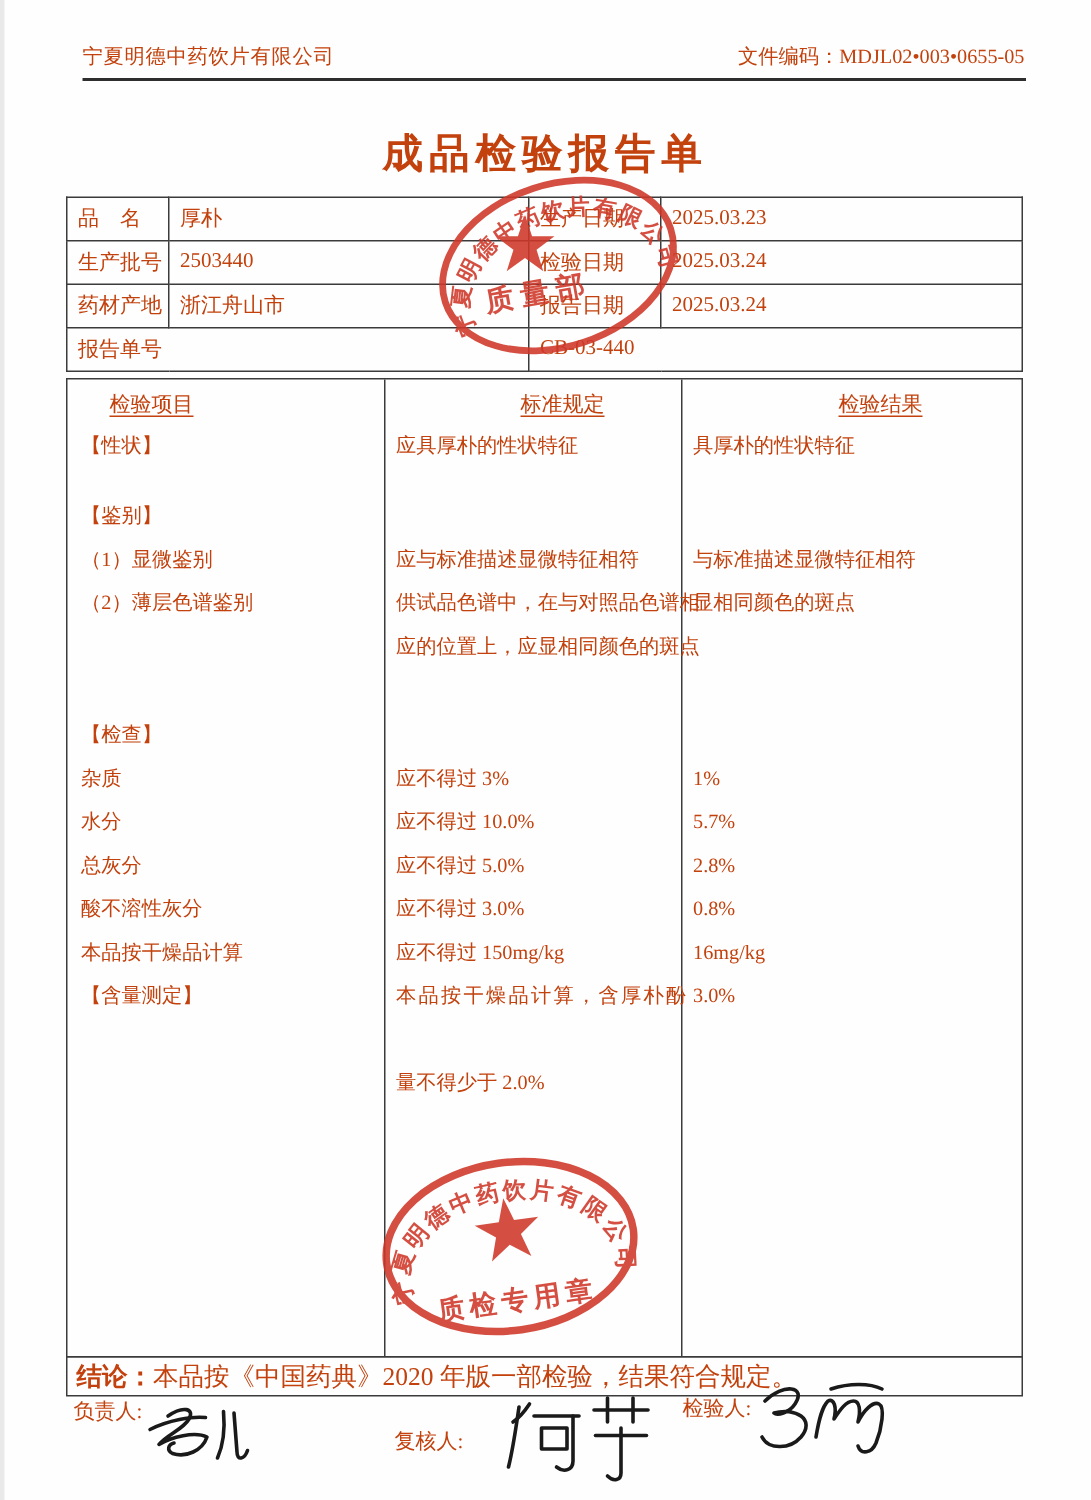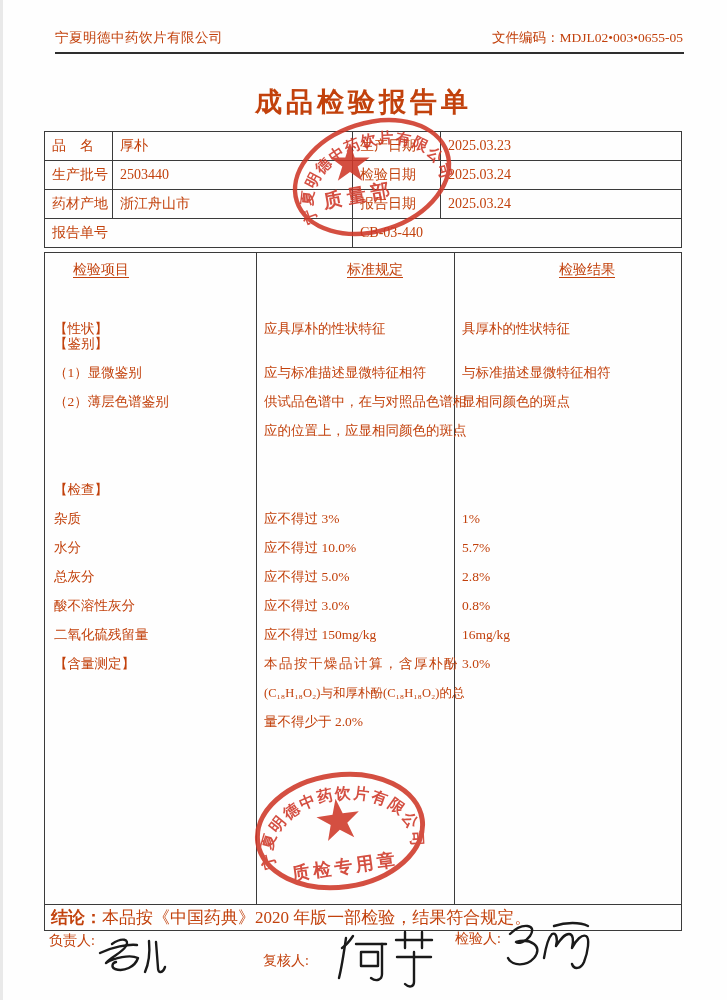--- a/index.html
+++ b/index.html
@@ -16,21 +16,21 @@
              table-layout:fixed;font-size:14px;}
   table.info td{border:1px solid #3b3b3b;height:28px;padding:0 0 0 7px;white-space:nowrap;overflow:visible;}
   
   .mt{position:absolute;left:44px;top:252px;width:638px;height:653px;border:1px solid #3b3b3b;box-sizing:border-box;}
   .mt .vline{position:absolute;top:0;bottom:0;width:1px;background:#3b3b3b;}
   .v1{left:211px;} .v2{left:409px;}
   .mth{position:absolute;top:8px;font-size:14px;text-decoration:underline;text-underline-offset:3px;white-space:nowrap;margin-left:19px;}
   .mth1{left:9px;} .mth2{left:219px;width:184px;text-align:center;} .mth3{left:417px;width:212px;text-align:center;}
   .ln{position:absolute;white-space:nowrap;font-size:13.5px;height:24px;line-height:24px;}
   .c1{left:9px;} .c2{left:219px;} .c3{left:417px;}
-  .r0{top:64px}.r1{top:79px}.r2{top:108px}.r3{top:137px}.r4{top:166px}.r6{top:225px}
+  .r0{top:32px}.r1{top:79px}.r2{top:108px}.r3{top:137px}.r4{top:166px}.r6{top:225px}
   .r7{top:254px}.r8{top:283px}.r9{top:312px}.r10{top:341px}.r11{top:370px}.r12{top:399px}.r13{top:428px}.r14{top:457px}
   .jt{letter-spacing:1.5px;}
   .fm{font-size:12.5px;}
   
   .concl{position:absolute;left:44px;top:904px;width:638px;height:27px;border:1px solid #3b3b3b;
          box-sizing:border-box;font-size:17px;line-height:25px;padding-left:6px;white-space:nowrap;background:transparent;}
   .concl b{font-weight:bold;}
   
   .siglabel{position:absolute;font-size:14px;white-space:nowrap;}
   .sl1{left:49px;top:932px;} .sl2{left:263px;top:931px;margin-top:21px;} .sl3{left:455px;top:930px;}
@@ -120,29 +120,28 @@
     <div class="ln c3 r8">5.7%</div>
 
     <div class="ln c1 r9">总灰分</div>
     <div class="ln c2 r9">应不得过 5.0%</div>
     <div class="ln c3 r9">2.8%</div>
 
     <div class="ln c1 r10">酸不溶性灰分</div>
     <div class="ln c2 r10">应不得过 3.0%</div>
     <div class="ln c3 r10">0.8%</div>
 
-    <div class="ln c1 r11">二氧化硫残留量</div>
+    <div class="ln c1 r11">本品按干燥品计算</div>
     <div class="ln c2 r11">应不得过 150mg/kg</div>
     <div class="ln c3 r11">16mg/kg</div>
 
     <div class="ln c1 r12">【含量测定】</div>
     <div class="ln c2 r12 jt">本品按干燥品计算，含厚朴酚</div>
     <div class="ln c3 r12">3.0%</div>
 
-    <div class="ln c2 r13 fm">(C₁₈H₁₈O₂)与和厚朴酚(C₁₈H₁₈O₂)的总</div>
     <div class="ln c2 r14">量不得少于 2.0%</div>
   </div>
 
   <div class="concl"><b>结论：</b><span>本品按《中国药典》2020 年版一部检验，结果符合规定。</span></div>
 
   <div class="siglabel sl1">负责人:</div>
   <div class="siglabel sl2">复核人:</div>
   <div class="siglabel sl3">检验人:</div>
 
   <svg class="sig" style="left:94px;top:932px" width="85" height="52" viewBox="0 0 85 52">

